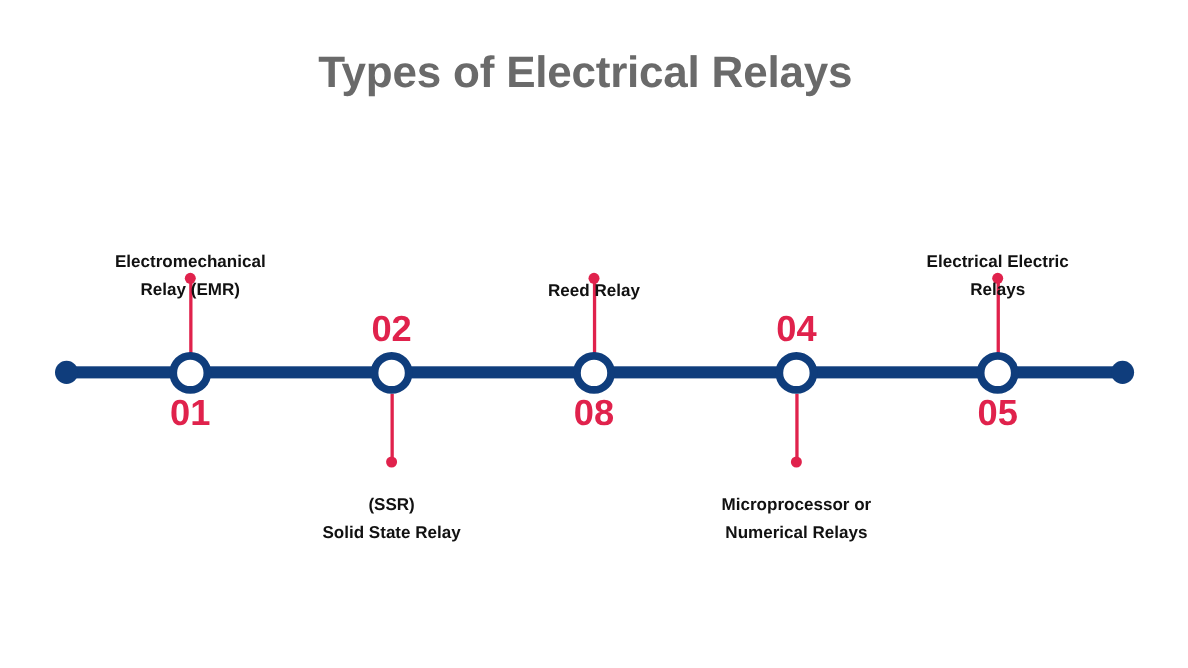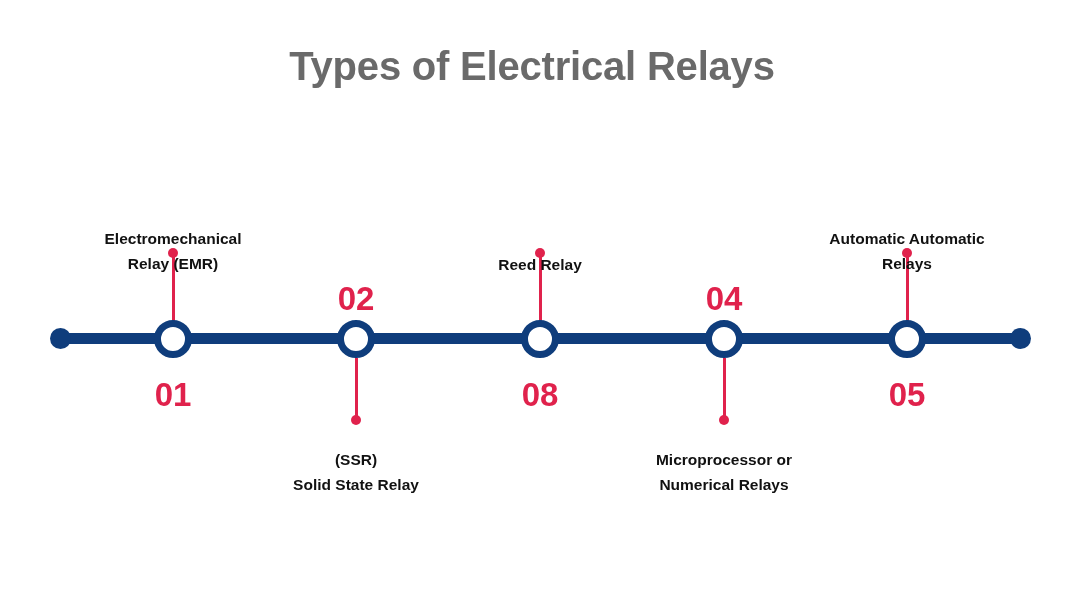--- a/index.html
+++ b/index.html
@@ -105,21 +105,21 @@
   
   .number {
     position: absolute;
     left: -70px;
     width: 140px;
     text-align: center;
     font-size: 33px;
     font-weight: bold;
     color: #e0224c;
   }
-  .number.below { top: 376px; }
+  .number.below { top: 356px; }
   .number.above { top: 280px; }
 
   
   .label {
     position: absolute;
     left: -110px;
     width: 220px;
     text-align: center;
     font-size: 15.5px;
     font-weight: bold;
@@ -180,20 +180,20 @@
             <div>Microprocessor or</div>
             <div>Numerical Relays</div>
           </div>
         </div>
         <div class="milestone" style="left: 907px;">
           <div class="connector-dot up"></div>
           <div class="connector up"></div>
           <div class="ring"></div>
           <div class="number below">05</div>
           <div class="label above">
-            <div>Automatic Automatic</div>
+            <div>Electrical Electric</div>
             <div>Relays</div>
           </div>
         </div>
       </div>
   </div>
 
 </div>
 
 </body></html>

